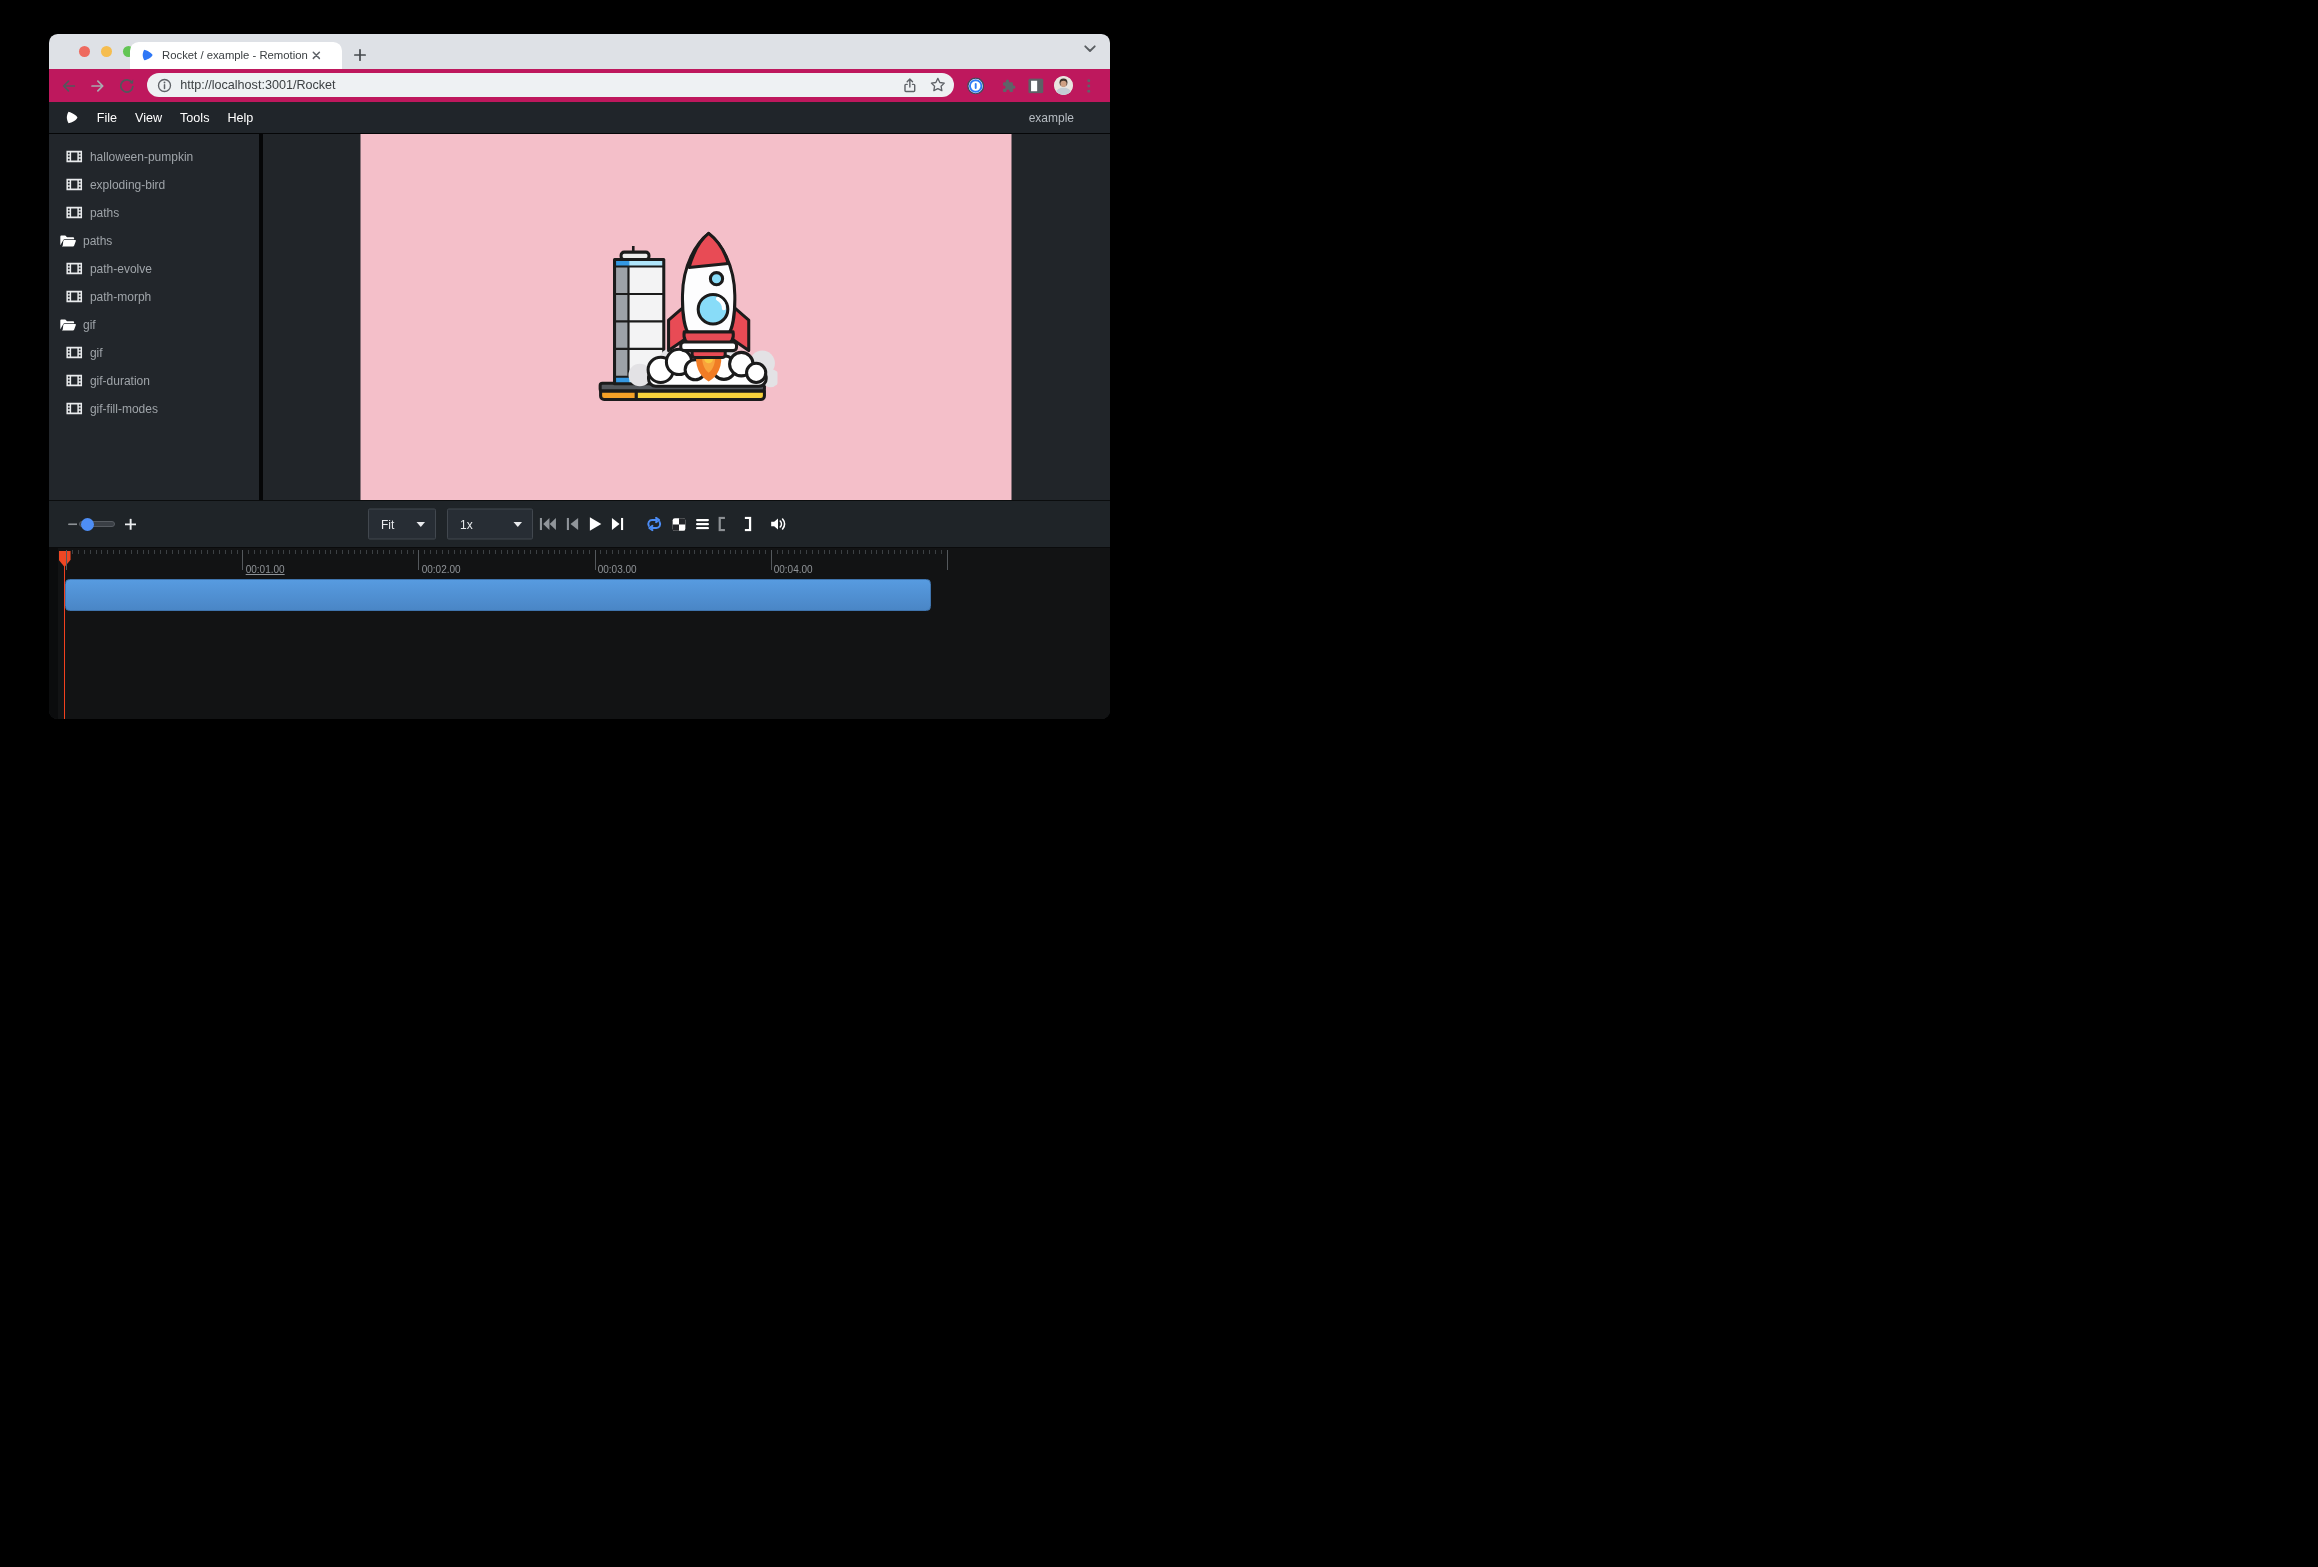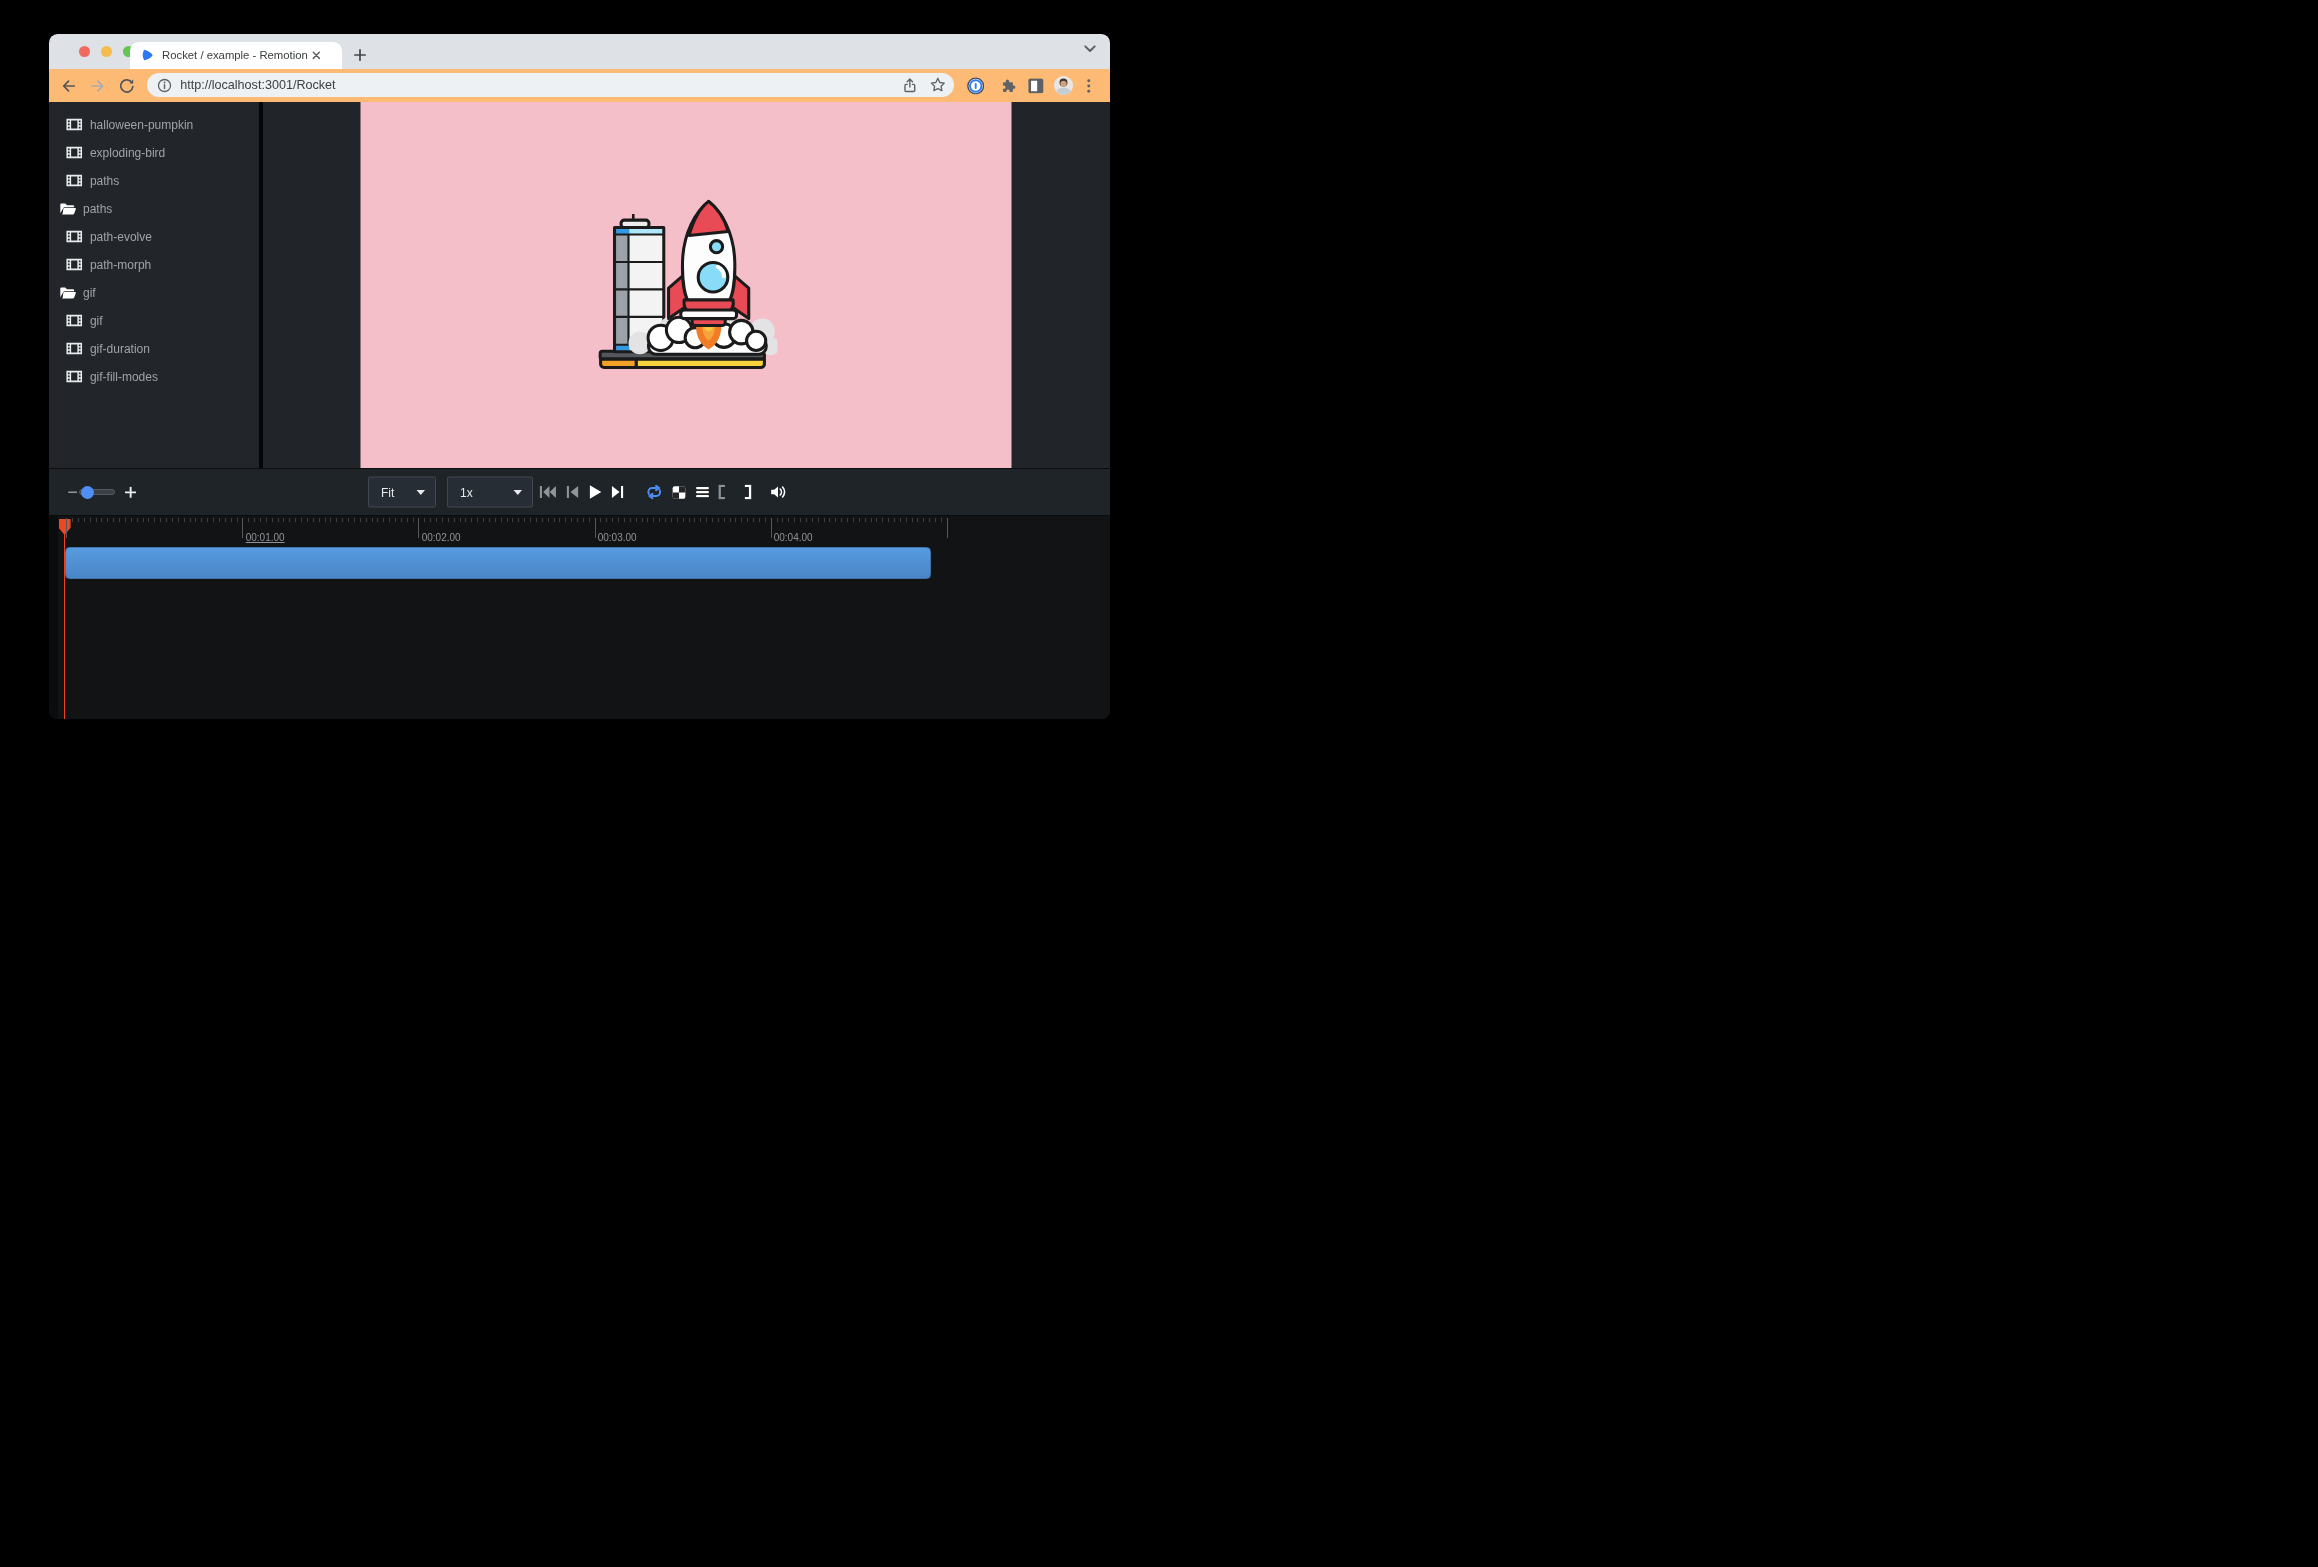--- a/index.html
+++ b/index.html
@@ -13,21 +13,21 @@
   .tl-yellow { left:52px; background:#f5bd4f; }
   .tl-green { left:74px; background:#62c554; }
   .tab { position:absolute; left:81px; top:7.8px; width:212px; height:27px; background:#fff; border-radius:8.7px 8.7px 0 0; display:flex; align-items:center; }
   .tab-fav { margin-left:11.3px; flex:none; display:flex; }
   .tab-title { margin-left:7.8px; width:146px; font-size:11.3px; color:#3c4043; white-space:nowrap; overflow:hidden; }
   .tab-close { margin-left:1.7px; flex:none; display:flex; padding:2.6px; cursor:pointer; }
   .newtab { position:absolute; left:300px; top:9.6px; width:22.6px; height:22.6px; display:flex; align-items:center; justify-content:center; }
   .strip-chevron { position:absolute; right:14px; top:11.3px; display:flex; }
 
   
-  .toolbar { height:33px; background:#fdba74; position:relative; flex:none; display:flex; align-items:center; }
+  .toolbar { height:33px; background:#be185d; position:relative; flex:none; display:flex; align-items:center; }
   .nav-ic { position:absolute; top:50%; transform:translateY(-50%); display:flex; }
   .ic-back { left:11.3px; } .ic-fwd { left:40px; } .ic-reload { left:69px; }
   .omnibox { position:absolute; left:98px; top:4.3px; width:807px; height:24px; background:#eef1f3; border-radius:12px; display:flex; align-items:center; }
   .omni-info { margin-left:10.4px; display:flex; }
   .omni-url { margin-left:7.8px; font-size:12.6px; color:#3c4043; flex:1; white-space:nowrap; overflow:hidden; }
   .omni-share { margin-right:12px; display:flex; }
   .omni-star { margin-right:8.7px; display:flex; }
   .ext-ic { position:absolute; top:50%; transform:translateY(-50%); display:flex; }
   .ic-1pw { left:918px; } .ic-puzzle { left:952px; } .ic-sidekick { left:979px; }
   .avatar { position:absolute; left:1005px; top:7px; width:19px; height:19px; border-radius:50%; overflow:hidden; background:#e9e5e0; }
@@ -188,20 +188,32 @@
     </span>
     <span class="ext-ic ic-dots">
       <svg width="3.5" height="14" viewBox="0 0 4 16">
           <circle cx="2" cy="2" r="1.7" fill="#5f6368"></circle>
           <circle cx="2" cy="8" r="1.7" fill="#5f6368"></circle>
           <circle cx="2" cy="14" r="1.7" fill="#5f6368"></circle>
         </svg>
     </span>
   </div>
 
+  <div class="menubar">
+    <span class="r-logo">
+      <svg width="14" height="15" viewBox="0 0 16 17">
+          <path fill="#fff" d="M4,1.9 C9.2,3.5 13.4,6.2 14.2,8.4 C13.6,10.7 9.4,13.6 4.1,15 C2.7,12.7 2.1,10.4 2.1,8.4 C2.1,6.4 2.7,4.1 4,1.9 Z"></path>
+        </svg>
+    </span>
+    <span class="menu-item">File</span>
+    <span class="menu-item">View</span>
+    <span class="menu-item">Tools</span>
+    <span class="menu-item">Help</span>
+    <span class="menu-right">example</span>
+  </div>
 
   <div class="content">
     <div class="sidebar">
       <div class="comp-list" id="comp-list">
           <div class="side-item film">
             <svg width="16.5" height="13" viewBox="0 0 19 15">
               <path fill="#e9ebed" fill-rule="evenodd" d="M0.5,1 h18 v13 h-18 z M2.2,2.8 h2 v2.1 h-2 z M2.2,6.4 h2 v2.1 h-2 z M2.2,10 h2 v2.1 h-2 z M14.8,2.8 h2 v2.1 h-2 z M14.8,6.4 h2 v2.1 h-2 z M14.8,10 h2 v2.1 h-2 z M5.9,2.9 h7.2 v9.2 h-7.2 z"></path>
             </svg>
             <span class="lbl">halloween-pumpkin</span>
           </div>

